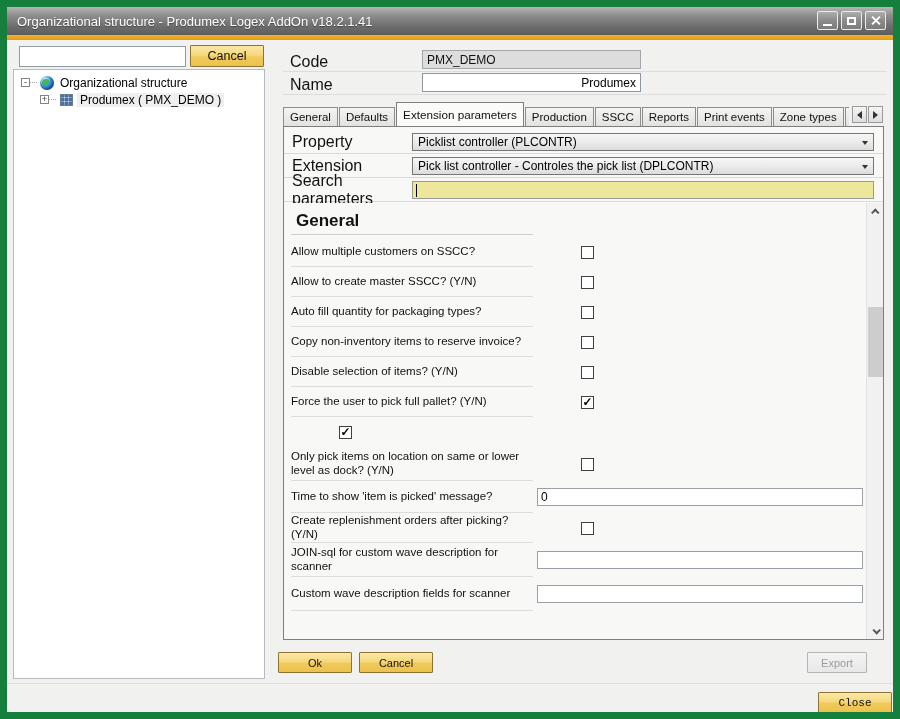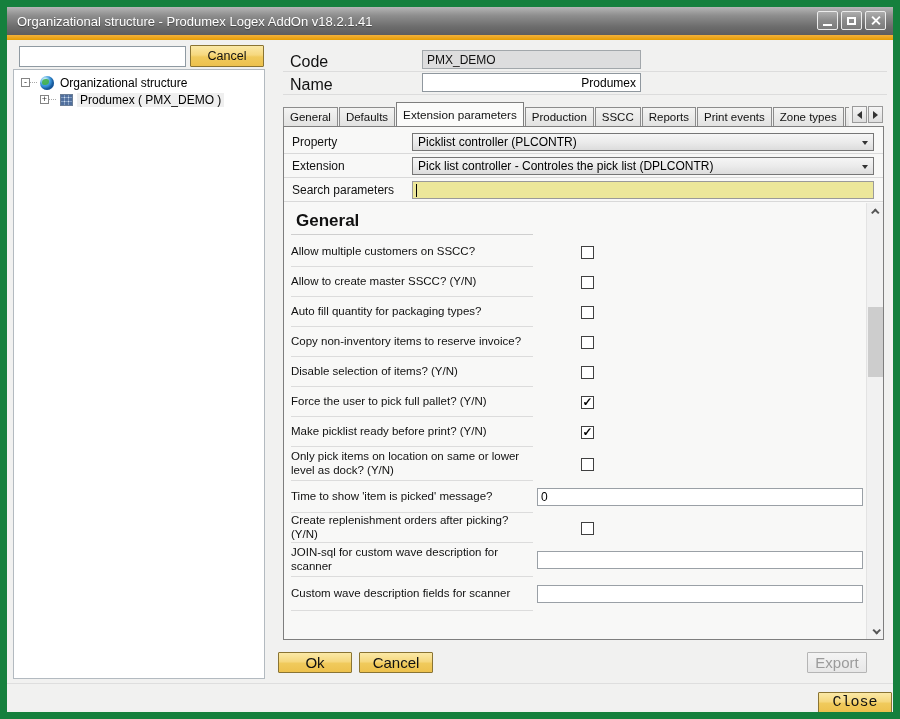--- a/index.html
+++ b/index.html
@@ -51,21 +51,21 @@
   .tab { height:19px; border:1px solid #8c8c8c; border-bottom:none; background:linear-gradient(180deg,#f4f4f3,#e2e2e1); font-size:11.5px; padding:0 6px; display:flex; align-items:center; margin-right:1px; white-space:nowrap; color:#111; cursor:default; }
   .tab.active { height:24px; background:#fbfbfa; font-size:11.7px; border-color:#7e7e7e; }
   .tab-arrow-btn { position:absolute; top:66px; width:15px; height:17px; border:1px solid #9a9a9a; background:linear-gradient(180deg,#f5f5f5,#dedede); display:flex; align-items:center; justify-content:center; cursor:default; }
   .tri-left { width:0; height:0; border:4px solid transparent; border-right:5px solid #333; margin-left:-4px; }
   .tri-right { width:0; height:0; border:4px solid transparent; border-left:5px solid #333; margin-right:-4px; }
 
   
   .panel { position:absolute; left:276px; top:86px; width:601px; height:514px; border:1px solid #7e7e7e; background:#f8f8f7; }
   .prow { display:flex; align-items:center; height:24px; border-bottom:1px solid #d9d9d9; }
   .prow:first-child { margin-top:3px; }
-  .prow-label { width:128px; padding-left:8px; font-size:12px; color:#111; }
+  .prow-label { width:128px; padding-left:8px; font-size:16px; color:#111; }
   .dd { position:relative; width:462px; height:18px; border:1px solid #767676; background:linear-gradient(180deg,#f6f6f6,#eaeaea 55%,#dcdcdc); font-size:12px; display:flex; align-items:center; padding:0 16px 0 5px; cursor:default; }
   .dd-caret { position:absolute; right:5px; top:7px; width:0; height:0; border:3.5px solid transparent; border-top:4.5px solid #333; }
   .yellow-inp { position:relative; width:462px; height:18px; border:1px solid #9a9a9a; background:#ece79a; }
   .caret-bar { position:absolute; left:3px; top:2px; width:1px; height:13px; background:#000; }
 
   
   .content { position:absolute; left:0; top:76px; width:582px; bottom:0; overflow:hidden; background:#f8f8f7; }
   .sec-title { margin:8px 0 0 12px; font-size:17px; font-weight:bold; color:#111; }
   .sec-underline { margin:3px 0 2px 7px; width:242px; height:1px; background:#cfcfcf; }
   .crow { display:flex; align-items:center; height:30px; padding-left:7px; }
@@ -78,21 +78,21 @@
   
   .sbar { position:absolute; right:0; top:76px; bottom:0; width:17px; background:#f1f1f1; border-left:1px solid #e3e3e3; }
   .sb-btn { position:absolute; left:0; width:17px; height:17px; display:flex; align-items:center; justify-content:center; cursor:default; }
   .sb-up { top:0; } .sb-down { bottom:0; }
   .chev { width:6px; height:6px; border-left:2px solid #555; border-top:2px solid #555; }
   .chev.up { transform:rotate(45deg) translateY(1px); }
   .chev.down { transform:rotate(225deg) translateY(1px); }
   .sb-thumb { position:absolute; left:1px; top:104px; width:15px; height:70px; background:#cdcdcd; cursor:default; }
 
   
-  .btn { position:absolute; height:21px; font-size:15px; border-radius:1px; cursor:default; font-family:"Liberation Sans",sans-serif; }
+  .btn { position:absolute; height:21px; font-size:11px; border-radius:1px; cursor:default; font-family:"Liberation Sans",sans-serif; }
   .btn.yellow { color:#111; border:1px solid #8a7433; background:linear-gradient(180deg,#fbe9a7 0%,#f6d87e 45%,#f0ca5c 55%,#edc14d 100%); }
   .btn.disabled { color:#9b9b9b; border:1px solid #b5b5b5; background:linear-gradient(180deg,#f4f4f4,#e7e7e7); }
   .footer-divider { position:absolute; left:0; right:0; top:643px; height:1px; background:#dedede; }
 </style>
 </head>
 <body>
 
 <div class="window">
 
   <div class="titlebar">
@@ -201,21 +201,20 @@
         </div>
         <div class="crow">
           <span class="crow-label">Disable selection of items? (Y/N)</span>
           <span class="cb"></span>
         </div>
         <div class="crow">
           <span class="crow-label">Force the user to pick full pallet? (Y/N)</span>
           <span class="cb">✓</span>
         </div>
         <div class="crow">
-          <span class="crow-label">Make picklist ready before print? (Y/N)</span>
           <span class="cb">✓</span>
         </div>
         <div class="crow tall">
           <span class="crow-label">Only pick items on location on same or lower level as dock? (Y/N)</span>
           <span class="cb"></span>
         </div>
         <div class="crow inputrow">
           <span class="crow-label">Time to show 'item is picked' message?</span>
           <input class="txt" value="0" style="">
         </div>

